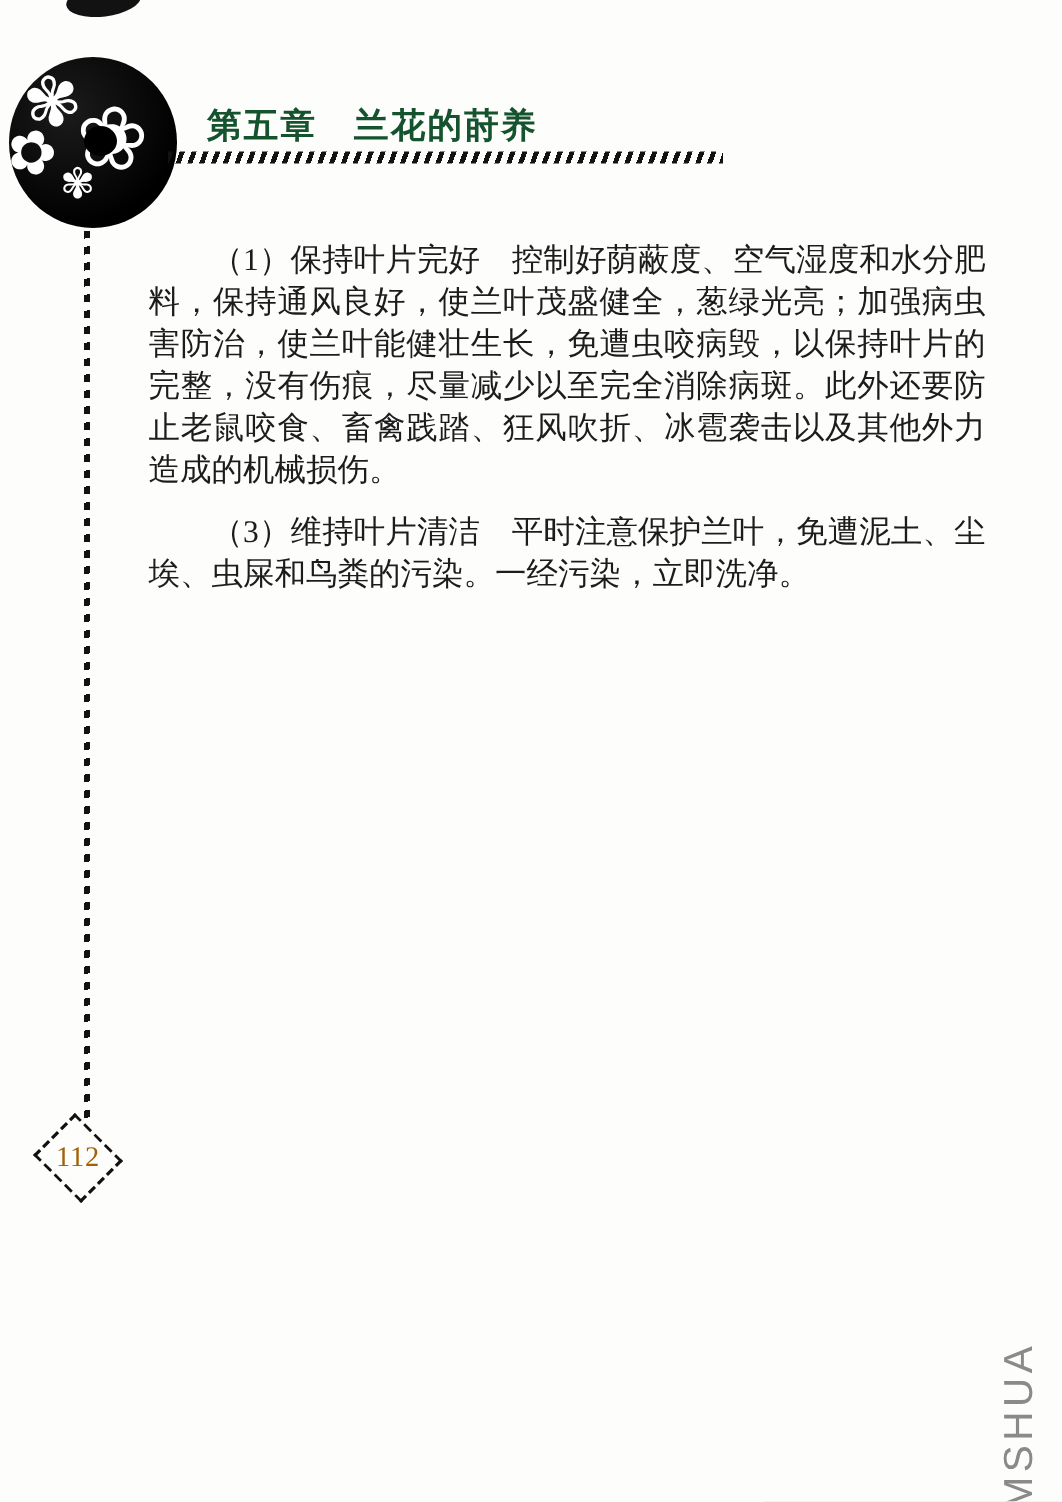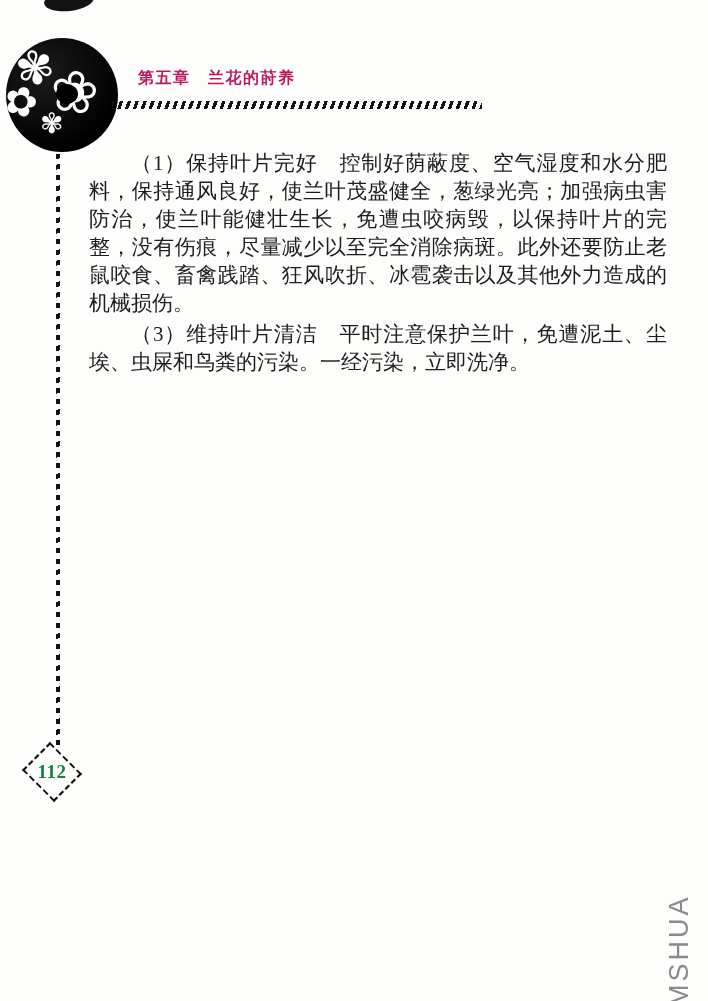--- a/index.html
+++ b/index.html
@@ -24,50 +24,50 @@
   .fl1 { left:10px;  top:8px;  font-size:46px; transform:rotate(-12deg); }
   .fl2 { left:-2px;  top:44px; font-size:40px; transform:rotate(18deg); }
   .fl3 { left:44px;  top:26px; font-size:58px; transform:rotate(8deg); }
   .fl4 { left:34px;  top:72px; font-size:28px; }
   .logo .fl-center {
     position:absolute; left:50px; top:46px; width:22px; height:20px;
     background:#000; border-radius:50%;
   }
   .chapter-title {
     position:absolute; left:138px; top:68px;
-    font-size:16px; font-weight:bold; letter-spacing:1.5px; color:#be185d;
+    font-size:23px; font-weight:bold; letter-spacing:1.5px; color:#14532d;
   }
   
   .rope-line {
     position:absolute; left:112px; top:101px; width:370px; height:8px;
     background:repeating-linear-gradient(110deg, #121212 0 3.2px, transparent 3.2px 7.4px);
   }
   
   .v-line {
     position:absolute; left:56px; top:154px; width:4px; height:592px;
     background:repeating-linear-gradient(170deg, #121212 0 5px, transparent 5px 10.5px);
   }
   
   .diamond-wrap { position:absolute; left:23px; top:745px; width:58px; height:54px; }
   .diamond {
     position:absolute; left:50%; top:50%; width:38px; height:38px;
     border:2.5px dashed #111;
     transform:translate(-50%,-50%) rotate(45deg) scale(1.08,0.94);
   }
   .diamond-num {
     position:absolute; inset:0; display:flex; align-items:center; justify-content:center;
-    font-size:19px; font-weight:bold; color:#15803d; letter-spacing:0.5px;
+    font-size:19px; font-weight:normal; color:#a16207; letter-spacing:0.5px;
   }
   
   .body-text {
     position:absolute; left:86px; top:146px; width:584px;
     font-size:21px; line-height:28px; text-align:justify;
     text-justify:inter-ideograph; color:#1c1c1c;
   }
-  .body-text p { margin:3px; text-indent:2em; }
+  .body-text p { margin:13px; text-indent:2em; }
   
   .watermark {
     position:absolute; left:610px; top:921px; width:140px; height:32px;
     transform:rotate(-90deg);
     font-family:"Liberation Sans","DejaVu Sans",sans-serif;
     font-size:27px; letter-spacing:3px; color:#8a8a8a; white-space:nowrap;
   }
 </style>
 </head>
 <body>

